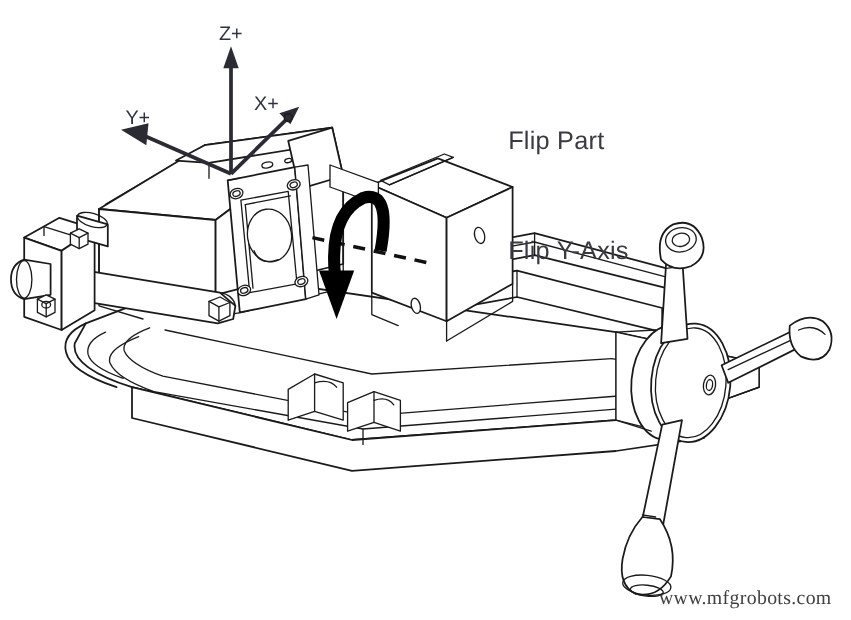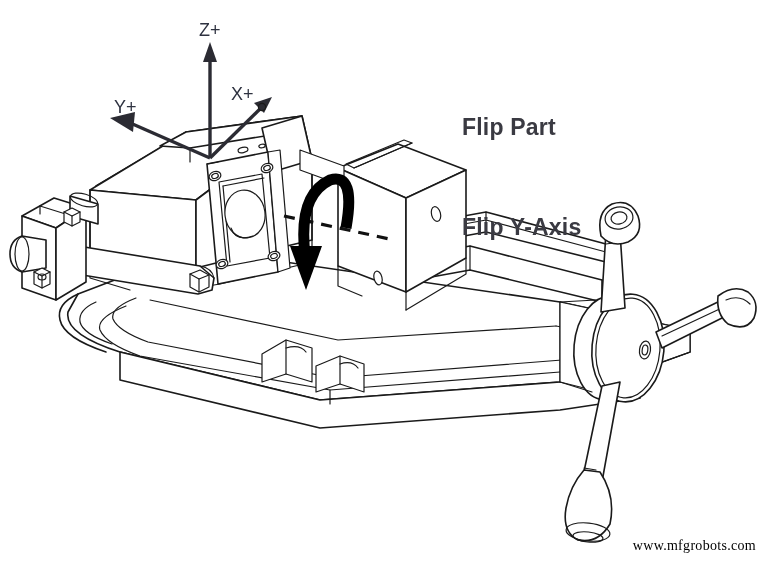--- a/index.html
+++ b/index.html
@@ -24,43 +24,43 @@
     top: 0;
     display: block;
   }
   .title-block {
     position: absolute;
     left: 462px;
     top: 44px;
     width: 280px;
     color: #3a3a42;
     font-size: 23px;
-    font-weight: 700;
+    font-weight: 400;
     line-height: 1.45;
     letter-spacing: 0.2px;
     white-space: pre;
   }
   .title-line { display: block; }
   .axis-label {
     position: absolute;
     color: #2e3240;
     font-size: 18px;
     font-weight: 500;
     white-space: pre;
   }
   #label-z { left: 199px; top: 20px; }
   #label-x { left: 231px; top: 84px; }
   #label-y { left: 114px; top: 97px; }
   .watermark {
     position: absolute;
     right: 18px;
     bottom: 10px;
     font-family: "Liberation Serif", serif;
-    font-size: 14px;
-    color: #000000;
+    font-size: 18px;
+    color: #404040;
     letter-spacing: 0.3px;
     white-space: pre;
   }
 </style>
 </head>
 <body>
 
 <div id="stage">
 
   <svg width="774" height="564" viewBox="0 0 774 564">

